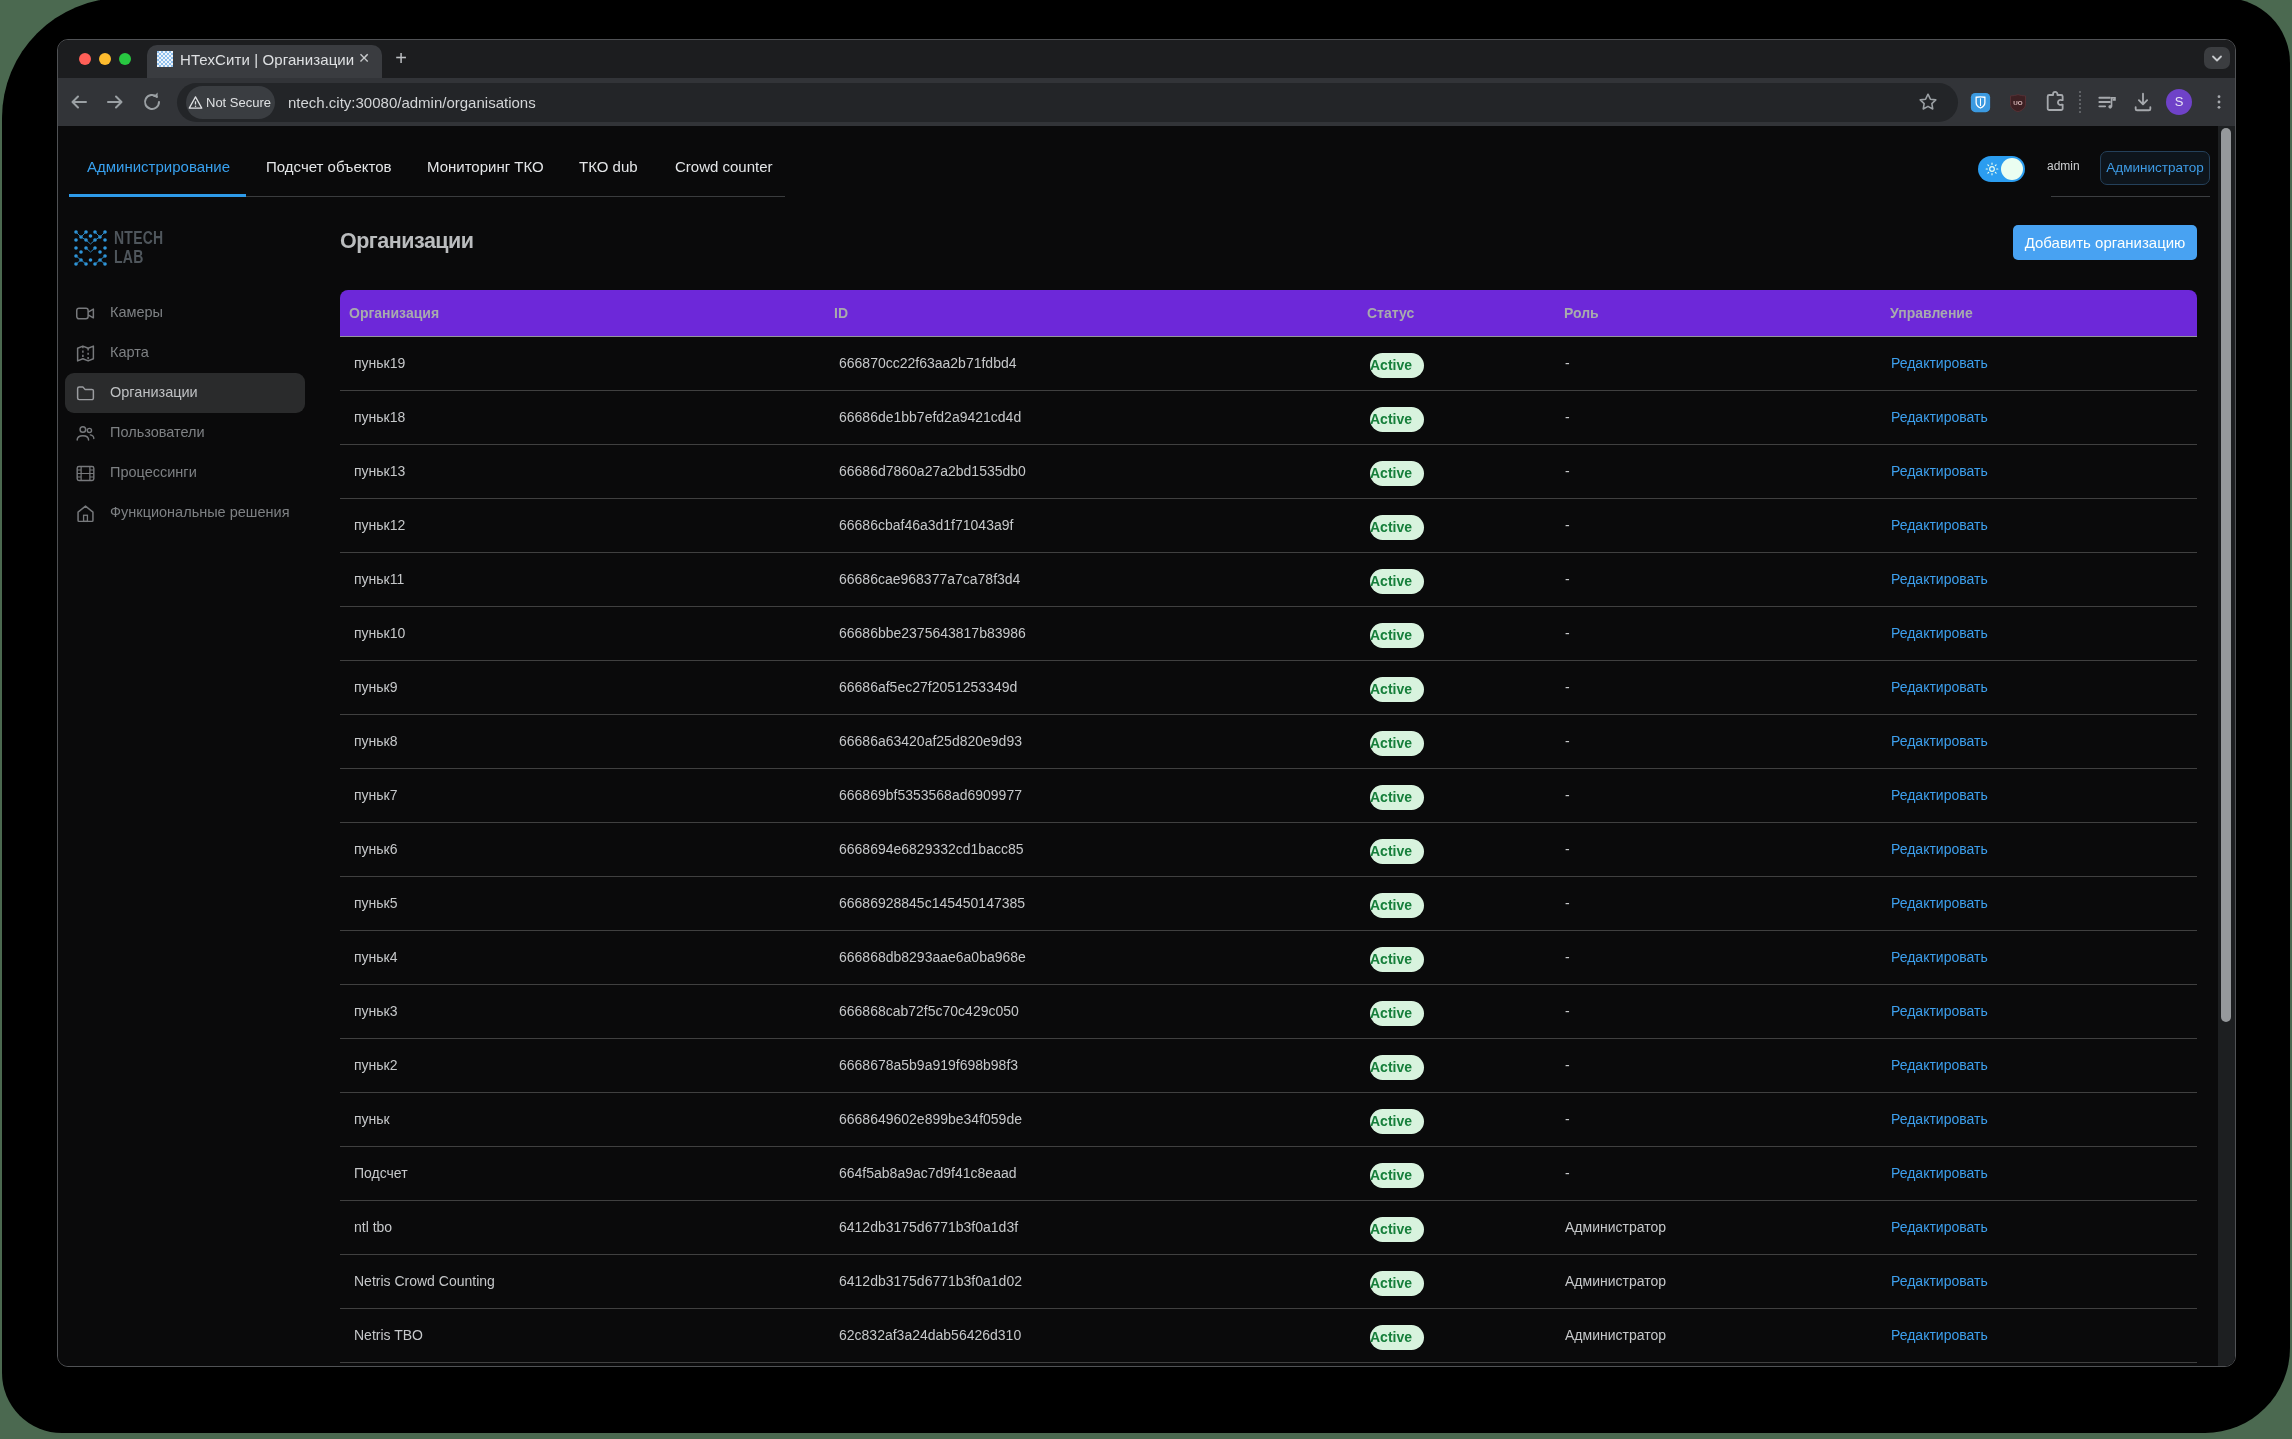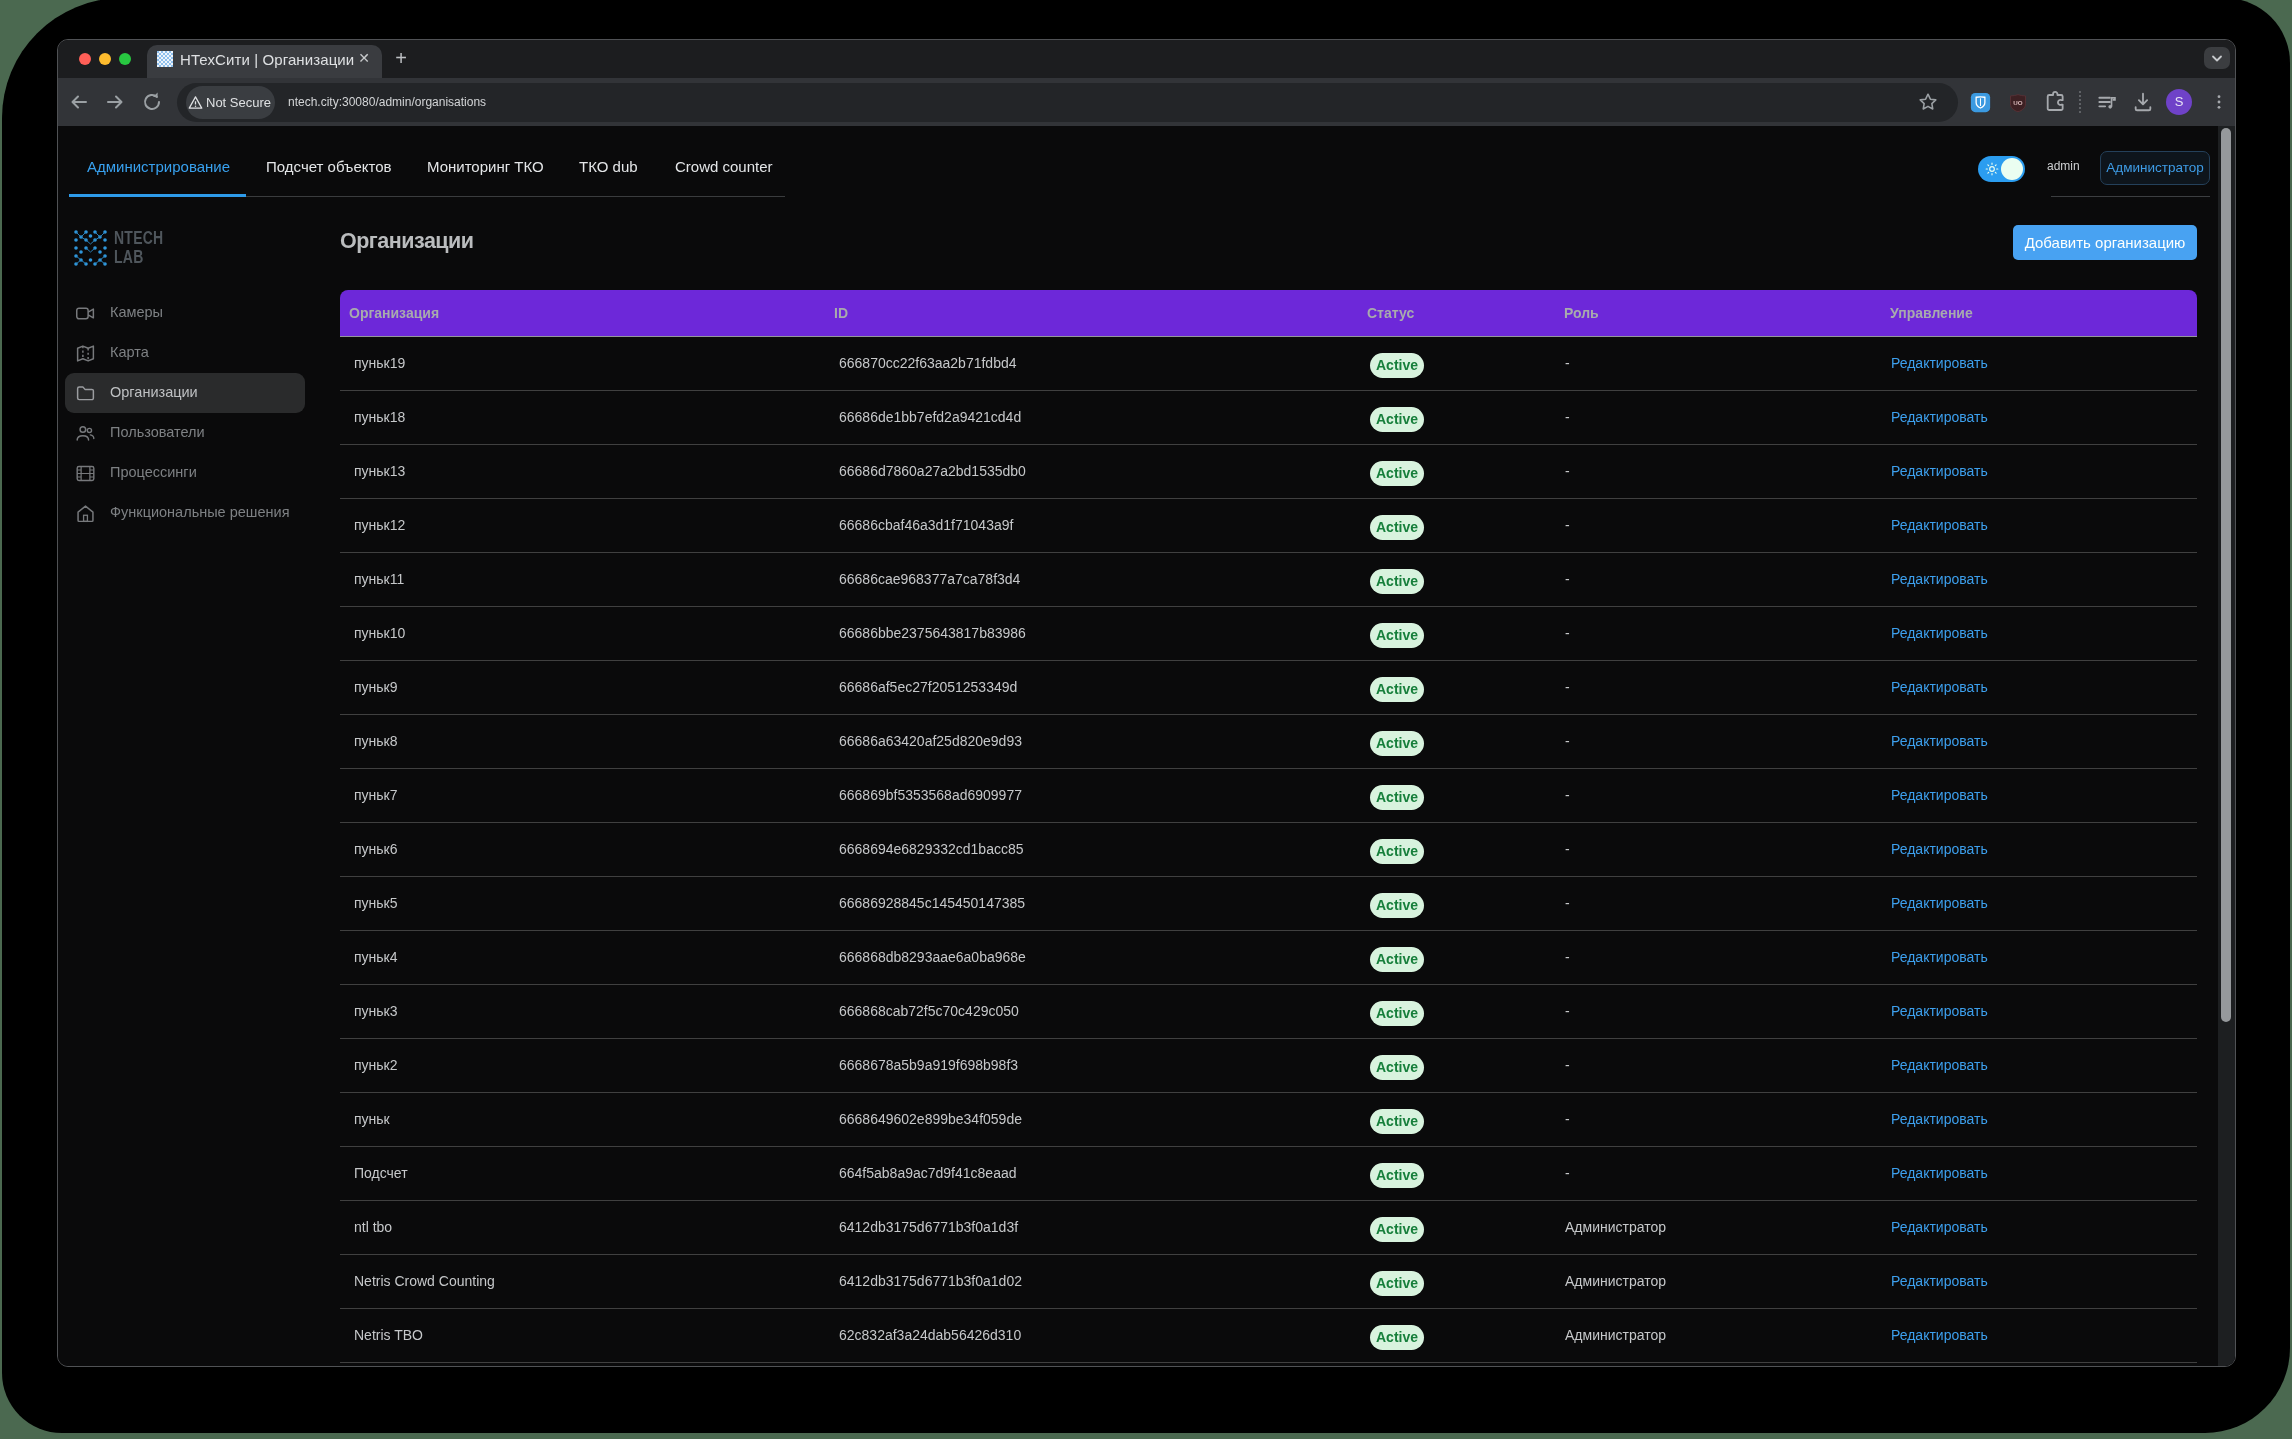--- a/index.html
+++ b/index.html
@@ -10,21 +10,21 @@
 .tab{position:absolute;left:89px;top:5px;width:235px;height:33px;background:#3a3c40;border-radius:10px 10px 0 0}
 .tab .fav{position:absolute;left:10px;top:6px;width:16px;height:16px}
 .tab .ttl{position:absolute;left:33px;top:6px;font-size:15px;color:#dee0e2;letter-spacing:.1px}
 .tab .cls{position:absolute;left:207px;top:3px;width:20px;height:20px;color:#c8cacc;font-size:14px;text-align:center;line-height:20px}
 .plus{position:absolute;left:332px;top:8px;width:22px;height:22px;color:#bdc0c3;font-size:20px;text-align:center;line-height:21px;font-weight:400}
 .chvbtn{position:absolute;left:2146px;top:7px;width:26px;height:22px;background:#3b3d40;border-radius:7px}
 .toolbar{position:absolute;left:0;top:38px;width:100%;height:48px;background:#323438}
 .navic{position:absolute;top:12px;width:24px;height:24px}
 .pillurl{position:absolute;left:119px;top:5px;width:1781px;height:39px;border-radius:20px;background:#232528}
 .chip{position:absolute;left:9px;top:3px;height:33px;border-radius:17px;background:#3a3d41;padding:0 4px 0 20px;line-height:33px;color:#dfe1e3;font-size:13px}
-.urltxt{position:absolute;left:111px;top:0;line-height:39px;font-size:12px;color:#d3d5d7}
+.urltxt{position:absolute;left:111px;top:0;line-height:39px;font-size:15px;color:#d3d5d7}
 .content{position:absolute;left:0;top:86px;right:0;bottom:0;background:#0a0a0b}
 .scrollbar{position:absolute;left:2163px;top:2px;width:10px;height:894px;border-radius:5px;background:#96999c}
 .navtab{position:absolute;top:32px;font-size:15px;color:#e4e6e8}
 .navline{position:absolute;left:11px;top:70px;width:716px;height:1px;background:#3a3c3e}
 .navblue{position:absolute;left:11px;top:68px;width:177px;height:3px;background:#2e9bea}
 .toggle{position:absolute;left:1920px;top:30px;width:47px;height:26px;border-radius:13px;background:#2b9df0}
 .knob{position:absolute;left:23px;top:2px;width:22px;height:22px;border-radius:50%;background:#eafef1}
 .admin{position:absolute;left:1989px;top:33px;font-size:12px;color:#ced0d2}
 .adminchip{position:absolute;left:2042px;top:25px;width:110px;height:34px;border:1px solid #24405a;border-radius:7px;background:#0e151c;color:#3e9ce6;font-size:13.5px;text-align:center;line-height:32px}
 .hdrdiv{position:absolute;left:1993px;top:70px;width:159px;height:1px;background:#3c3e41}
@@ -36,21 +36,21 @@
 .micon{position:absolute;left:17px;width:21px;height:21px}
 .table{position:absolute;left:282px;top:164px;width:1857px}
 .thead{position:absolute;left:0;top:0;width:1857px;height:47px;background:#6d28d9;border-radius:8px 8px 0 0;border-bottom:1px solid #94979a}
 .th{position:absolute;top:0;line-height:47px;font-size:14px;font-weight:bold;color:#a8abad}
 .row{position:absolute;left:0;width:1857px;height:54px;border-bottom:1px solid #404040}
 .row span{position:absolute;top:0;line-height:53px;font-size:14px;color:#c6c8ca}
 .c-name{left:14px}
 .c-id{left:499px}
 .c-role{left:1225px}
 .c-edit{left:1551px;color:#3da0ee!important}
-.pill{left:1030px;top:16px!important;height:25px;width:54px;border-radius:13px;background:#d8f3de;color:#167f3b!important;font-weight:bold;font-size:13px;text-align:center;line-height:25px!important}
+.pill{left:1030px;top:16px!important;height:25px;width:54px;border-radius:13px;background:#d8f3de;color:#167f3b!important;font-weight:bold;font-size:13px;line-height:25px!important}
 </style></head>
 <body>
 <div class="blob"></div>
 <div class="win">
   <div class="tabstrip">
     <div class="tl" style="left:21px;background:#ff5f57"></div>
     <div class="tl" style="left:41px;background:#febc2e"></div>
     <div class="tl" style="left:61px;background:#28c841"></div>
     <div class="tab">
       <svg class="fav" viewBox="0 0 16 16">

